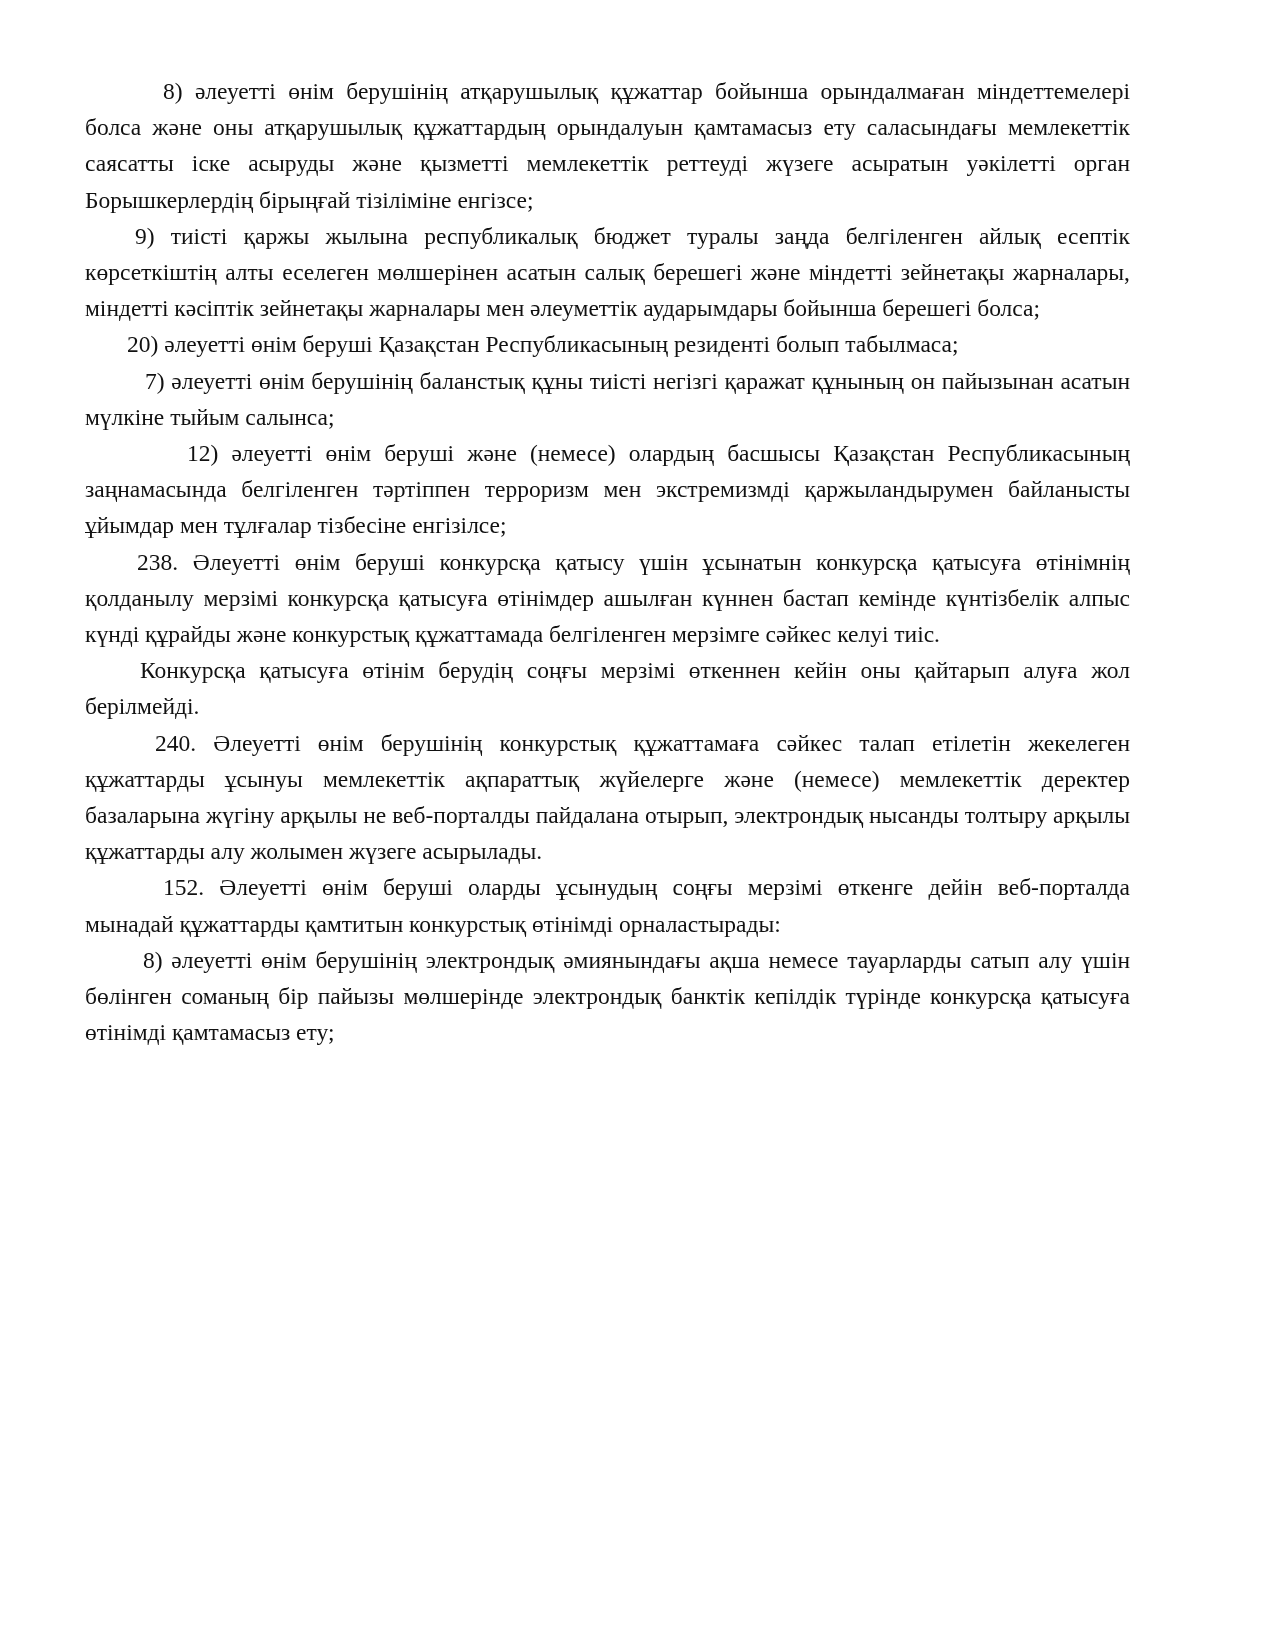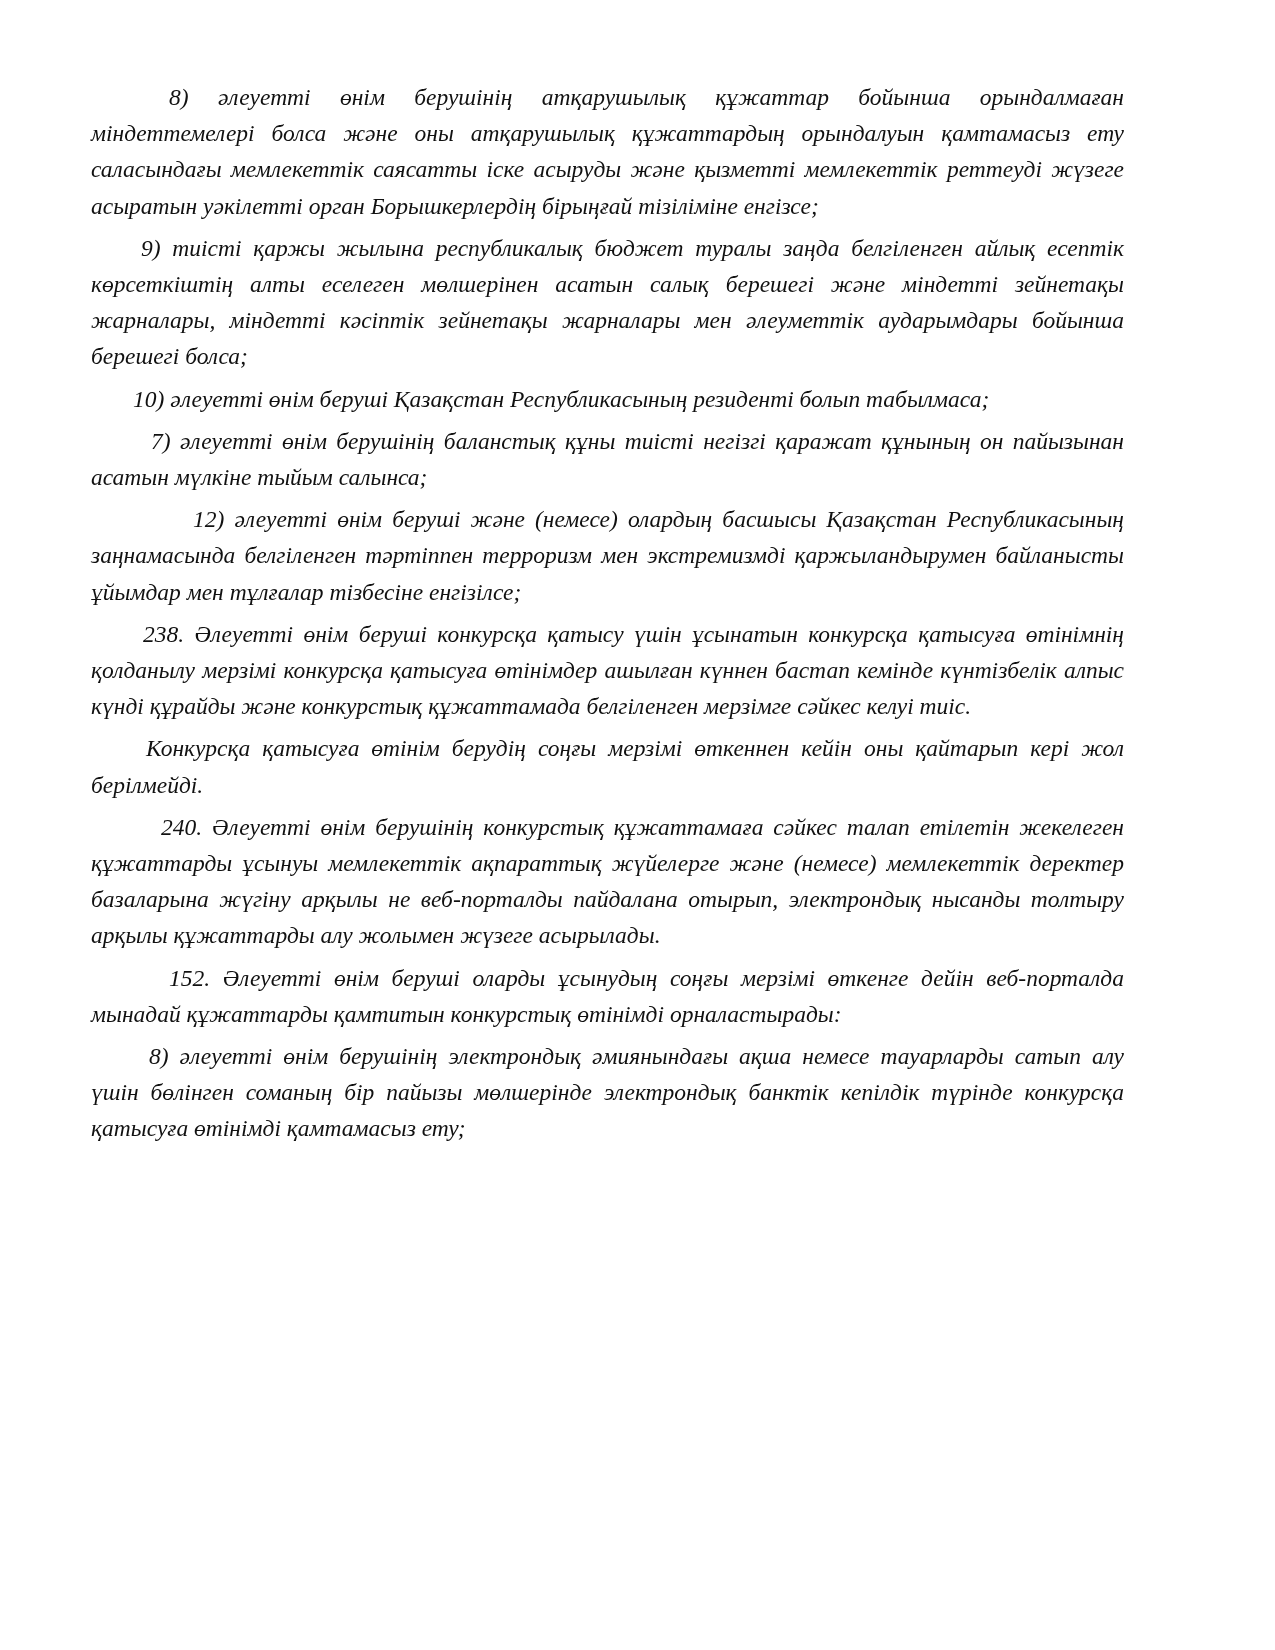--- a/index.html
+++ b/index.html
@@ -8,33 +8,32 @@
     position: absolute;
     left: 85px;
     top: 73px;
     width: 1045px;
     font-family: "Liberation Serif", "DejaVu Serif", serif;
     font-size: 23.5px;
     line-height: 36.2px;
     color: #111111;
   }
   .para {
-    margin: 6px;
+    margin: 0;
     text-align: justify;
     text-align-last: left;
-    font-style: italic;
   }
 </style>
 </head>
 <body>
 
 <div class="page">
   <p class="para" style="text-indent:78px">8) әлеуетті өнім берушінің атқарушылық құжаттар бойынша орындалмаған міндеттемелері болса және оны атқарушылық құжаттардың орындалуын қамтамасыз ету саласындағы мемлекеттік саясатты іске асыруды және қызметті мемлекеттік реттеуді жүзеге асыратын уәкілетті орган Борышкерлердің бірыңғай тізіліміне енгізсе;</p>
   <p class="para" style="text-indent:50px">9) тиісті қаржы жылына республикалық бюджет туралы заңда белгіленген айлық есептік көрсеткіштің алты еселеген мөлшерінен асатын салық берешегі және міндетті зейнетақы жарналары, міндетті кәсіптік зейнетақы жарналары мен әлеуметтік аударымдары бойынша берешегі болса;</p>
-  <p class="para" style="text-indent:42px">10) әлеуетті өнім беруші Қазақстан Республикасының резиденті болып табылмаса;</p>
+  <p class="para" style="text-indent:42px">20) әлеуетті өнім беруші Қазақстан Республикасының резиденті болып табылмаса;</p>
   <p class="para" style="text-indent:60px">7) әлеуетті өнім берушінің баланстық құны тиісті негізгі қаражат құнының он пайызынан асатын мүлкіне тыйым салынса;</p>
   <p class="para" style="text-indent:102px">12) әлеуетті өнім беруші және (немесе) олардың басшысы Қазақстан Республикасының заңнамасында белгіленген тәртіппен терроризм мен экстремизмді қаржыландырумен байланысты ұйымдар мен тұлғалар тізбесіне енгізілсе;</p>
   <p class="para" style="text-indent:52px">238. Әлеуетті өнім беруші конкурсқа қатысу үшін ұсынатын конкурсқа қатысуға өтінімнің қолданылу мерзімі конкурсқа қатысуға өтінімдер ашылған күннен бастап кемінде күнтізбелік алпыс күнді құрайды және конкурстық құжаттамада белгіленген мерзімге сәйкес келуі тиіс.</p>
-  <p class="para" style="text-indent:55px">Конкурсқа қатысуға өтінім берудің соңғы мерзімі өткеннен кейін оны қайтарып кері жол берілмейді.</p>
+  <p class="para" style="text-indent:55px">Конкурсқа қатысуға өтінім берудің соңғы мерзімі өткеннен кейін оны қайтарып алуға жол берілмейді.</p>
   <p class="para" style="text-indent:70px">240. Әлеуетті өнім берушінің конкурстық құжаттамаға сәйкес талап етілетін жекелеген құжаттарды ұсынуы мемлекеттік ақпараттық жүйелерге және (немесе) мемлекеттік деректер базаларына жүгіну арқылы не веб-порталды пайдалана отырып, электрондық нысанды толтыру арқылы құжаттарды алу жолымен жүзеге асырылады.</p>
   <p class="para" style="text-indent:78px">152. Әлеуетті өнім беруші оларды ұсынудың соңғы мерзімі өткенге дейін веб-порталда мынадай құжаттарды қамтитын конкурстық өтінімді орналастырады:</p>
   <p class="para" style="text-indent:58px">8) әлеуетті өнім берушінің электрондық әмиянындағы ақша немесе тауарларды сатып алу үшін бөлінген соманың бір пайызы мөлшерінде электрондық банктік кепілдік түрінде конкурсқа қатысуға өтінімді қамтамасыз ету;</p>
 </div>
 
 </body></html>

